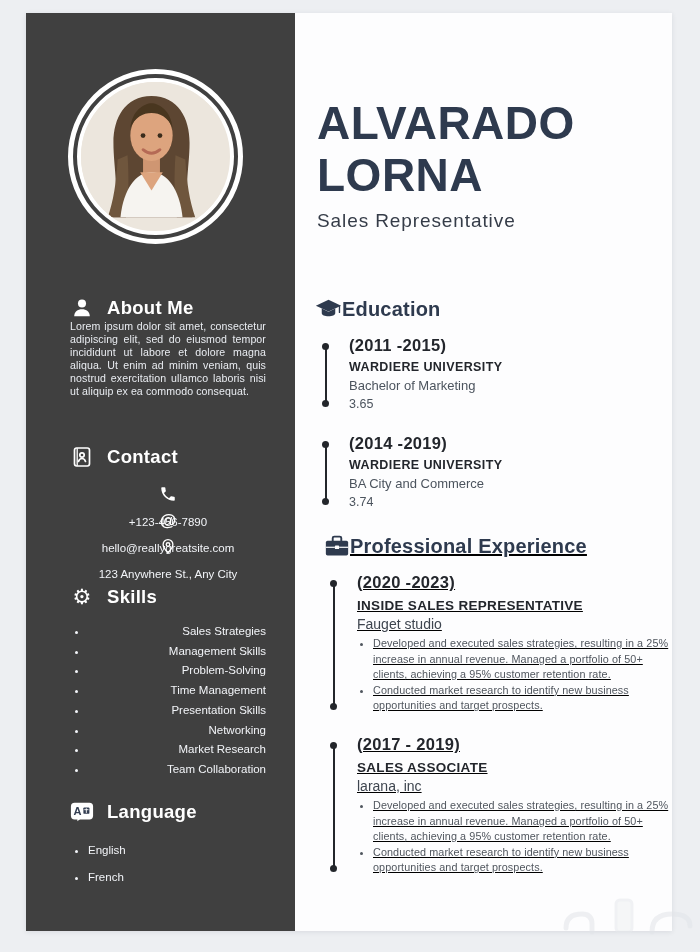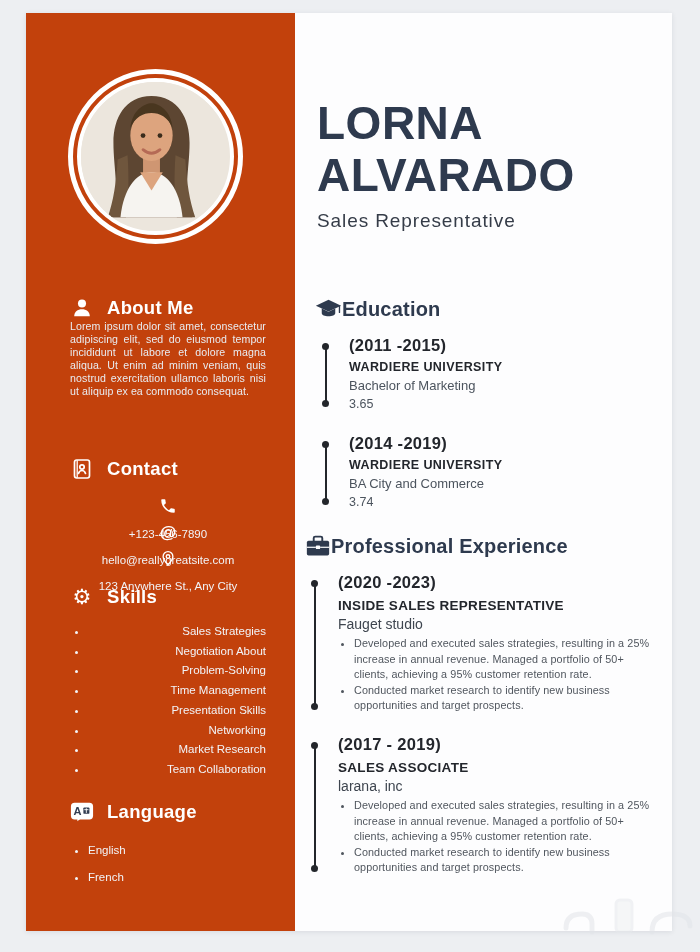--- a/index.html
+++ b/index.html
@@ -9,21 +9,21 @@
     font-family:"Liberation Sans", sans-serif;
     overflow:hidden;
   }
   .page{
     position:absolute;left:26px;top:13px;width:646px;height:918px;
     background:#fdfdfe;box-shadow:0 1px 5px rgba(40,50,70,.10);
   }
   
   .sidebar{
     position:absolute;left:0;top:0;width:269px;height:100%;
-    background:#c2410c;color:#fff;
+    background:#404040;color:#fff;
   }
   .photo-ring{
     position:absolute;left:42px;top:56px;width:175px;height:175px;
     border-radius:50%;border:5px solid #fff;box-sizing:border-box;
     display:flex;align-items:center;justify-content:center;
   }
   .photo{
     width:149px;height:149px;border-radius:50%;border:4px solid #fff;
     overflow:hidden;background:#ece6dd;
   }
@@ -104,21 +104,21 @@
           <svg width="22" height="22" viewBox="0 0 24 24">
               <circle cx="12" cy="7" r="4.4" fill="#fff"></circle>
               <path d="M3.5 21c0-4.8 3.8-7.6 8.5-7.6s8.5 2.8 8.5 7.6z" fill="#fff"></path>
             </svg>
         </span>
         <span class="txt">About Me</span>
       </div>
       <div class="about-body">Lorem ipsum dolor sit amet, consectetur adipiscing elit, sed do eiusmod tempor incididunt ut labore et dolore magna aliqua. Ut enim ad minim veniam, quis nostrud exercitation ullamco laboris nisi ut aliquip ex ea commodo consequat.</div>
     </div>
 
-    <div class="sb-section" style="top:444px;">
+    <div class="sb-section" style="top:432px;">
       <div class="sb-head">
         <span class="sb-icon">
           <svg width="24" height="24" viewBox="0 0 24 24" fill="none" stroke="#fff" stroke-width="1.7">
             <rect x="4.5" y="3" width="15" height="18" rx="2.2"></rect>
             <circle cx="12" cy="10" r="2.2"></circle>
             <path d="M8.5 16.5c.6-2 1.9-3 3.5-3s2.9 1 3.5 3" stroke-linecap="round"></path>
             <line x1="7.2" y1="3.2" x2="7.2" y2="20.8" stroke-width="1.3"></line>
           </svg>
         </span>
         <span class="txt">Contact</span>
@@ -150,21 +150,21 @@
       </div>
     </div>
 
     <div class="sb-section" style="top:572px;">
       <div class="sb-head">
         <span class="sb-icon" style="font-family:'DejaVu Sans',sans-serif;font-size:21px;color:#fff;line-height:1;">⚙</span>
         <span class="txt">Skills</span>
       </div>
       <ul class="sb-list skills-list">
         <li>Sales Strategies</li>
-        <li>Negotiation About</li>
+        <li>Management Skills</li>
         <li>Problem-Solving</li>
         <li>Time Management</li>
         <li>Presentation Skills</li>
         <li>Networking</li>
         <li>Market Research</li>
         <li>Team Collaboration</li>
       </ul>
     </div>
 
     <div class="sb-section" style="top:787px;">
@@ -182,22 +182,22 @@
         <span class="txt">Language</span>
       </div>
       <ul class="sb-list lang-list">
         <li>English</li>
         <li>French</li>
       </ul>
     </div>
   </div>
 
   <div class="main-block" style="left:291px;top:84px;">
+    <div class="name">ALVARADO</div>
     <div class="name">LORNA</div>
-    <div class="name">ALVARADO</div>
     <div class="job-title">Sales Representative</div>
   </div>
 
   <div class="main-block" style="left:289px;top:283px;width:352px;">
     <div class="sec-head">
       <span class="sec-icon">
         <svg width="27" height="26" viewBox="0 0 32 28">
           <path d="M16 3 L31 10 L16 17 L1 10 Z" fill="#2e3a4e"></path>
           <path d="M8 13.5 V19 c0 2 3.6 3.6 8 3.6 s8 -1.6 8 -3.6 v-5.5 l-8 3.7z" fill="#2e3a4e"></path>
           <line x1="29" y1="11" x2="29" y2="18" stroke="#2e3a4e" stroke-width="1.6" stroke-linecap="round"></line>
@@ -224,21 +224,21 @@
             <span class="dot bottom"></span>
           </div>
         <div class="tl-dates">(2014 -2019)</div>
         <div class="tl-sub">WARDIERE UNIVERSITY</div>
         <div class="tl-deg">BA City and Commerce</div>
         <div class="tl-gpa">3.74</div>
       </div>
     </div>
   </div>
 
-  <div class="main-block" style="left:278px;top:520px;width:352px;">
+  <div class="main-block" style="left:297px;top:520px;width:352px;text-decoration:underline;">
     <div class="sec-head">
       <span class="sec-icon">
         <svg width="26" height="24" viewBox="0 0 30 28">
           <rect x="10" y="3" width="10" height="7" rx="1.8" fill="none" stroke="#2e3a4e" stroke-width="2.2"></rect>
           <rect x="2" y="8" width="26" height="17" rx="2" fill="#2e3a4e"></rect>
           <line x1="2" y1="15.5" x2="12.5" y2="15.5" stroke="#fdfdfe" stroke-width="1.4"></line>
           <line x1="17.5" y1="15.5" x2="28" y2="15.5" stroke="#fdfdfe" stroke-width="1.4"></line>
           <rect x="12.5" y="13.5" width="5" height="4" rx="1" fill="#fdfdfe"></rect>
         </svg>
       </span>

